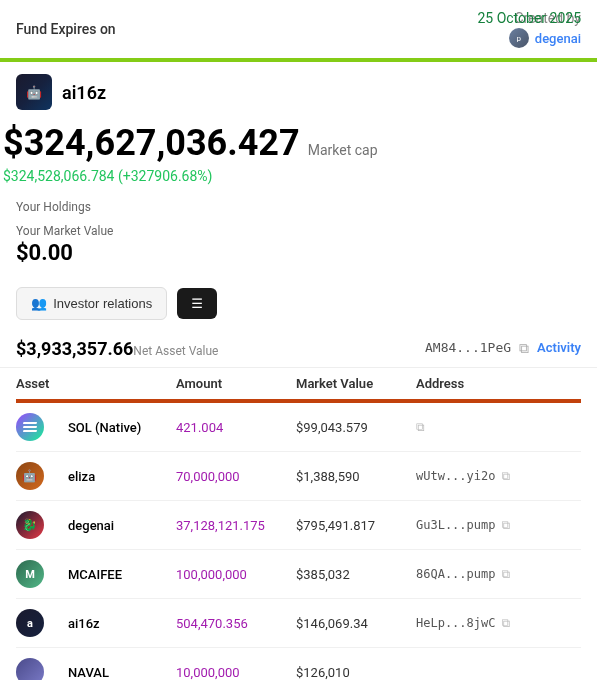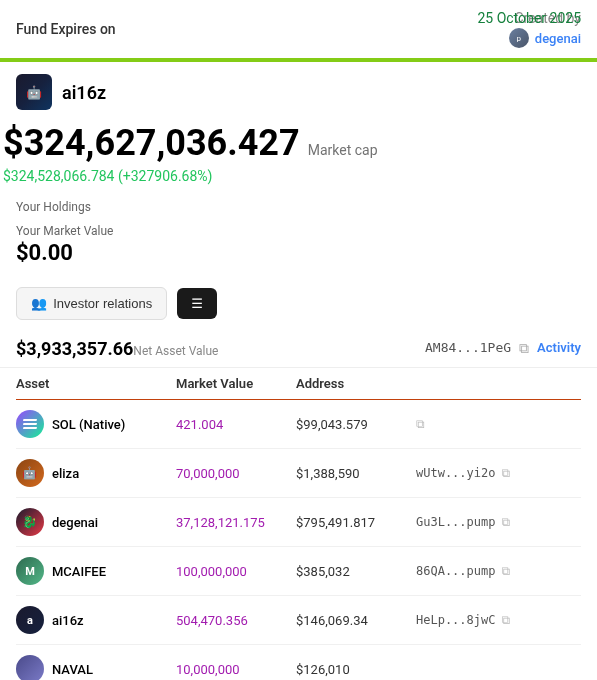--- a/index.html
+++ b/index.html
@@ -200,38 +200,38 @@
       text-decoration: none;
       cursor: pointer;
     }
     .table-section {
       padding: 0 16px;
     }
     .table-header {
       display: grid;
       grid-template-columns: 160px 120px 120px 1fr;
       padding: 8px 0;
-      border-bottom: 1px solid #c2410c;
+      border-bottom: 4px solid #c2410c;
     }
     .table-header-cell {
       font-size: 13px;
       font-weight: 600;
       color: #333;
     }
     .table-row {
       display: grid;
       grid-template-columns: 160px 120px 120px 1fr;
       padding: 10px 0;
       border-bottom: 1px solid #f0f0f0;
       align-items: center;
     }
     .asset-cell {
       display: flex;
       align-items: center;
-      gap: 8px;
+      gap: 24px;
     }
     .asset-avatar {
       width: 28px;
       height: 28px;
       border-radius: 50%;
       display: flex;
       align-items: center;
       justify-content: center;
       font-size: 10px;
       font-weight: bold;
@@ -347,20 +347,21 @@
   <div class="nav-right">
     <span class="address-short">AM84...1PeG</span>
     <span class="copy-icon">⧉</span>
     <a class="activity-link" href="#">Activity</a>
   </div>
 </div>
 
 <div class="table-section">
   <div class="table-header">
     <span class="table-header-cell">Asset</span>
+    <span class="table-header-cell">Amount</span>
     <span class="table-header-cell">Market Value</span>
     <span class="table-header-cell">Address</span>
   </div>
 
   <div class="table-row">
     <div class="asset-cell">
       <div class="asset-avatar sol">
         <div class="sol-lines">
           <div class="sol-line"></div>
           <div class="sol-line"></div>

